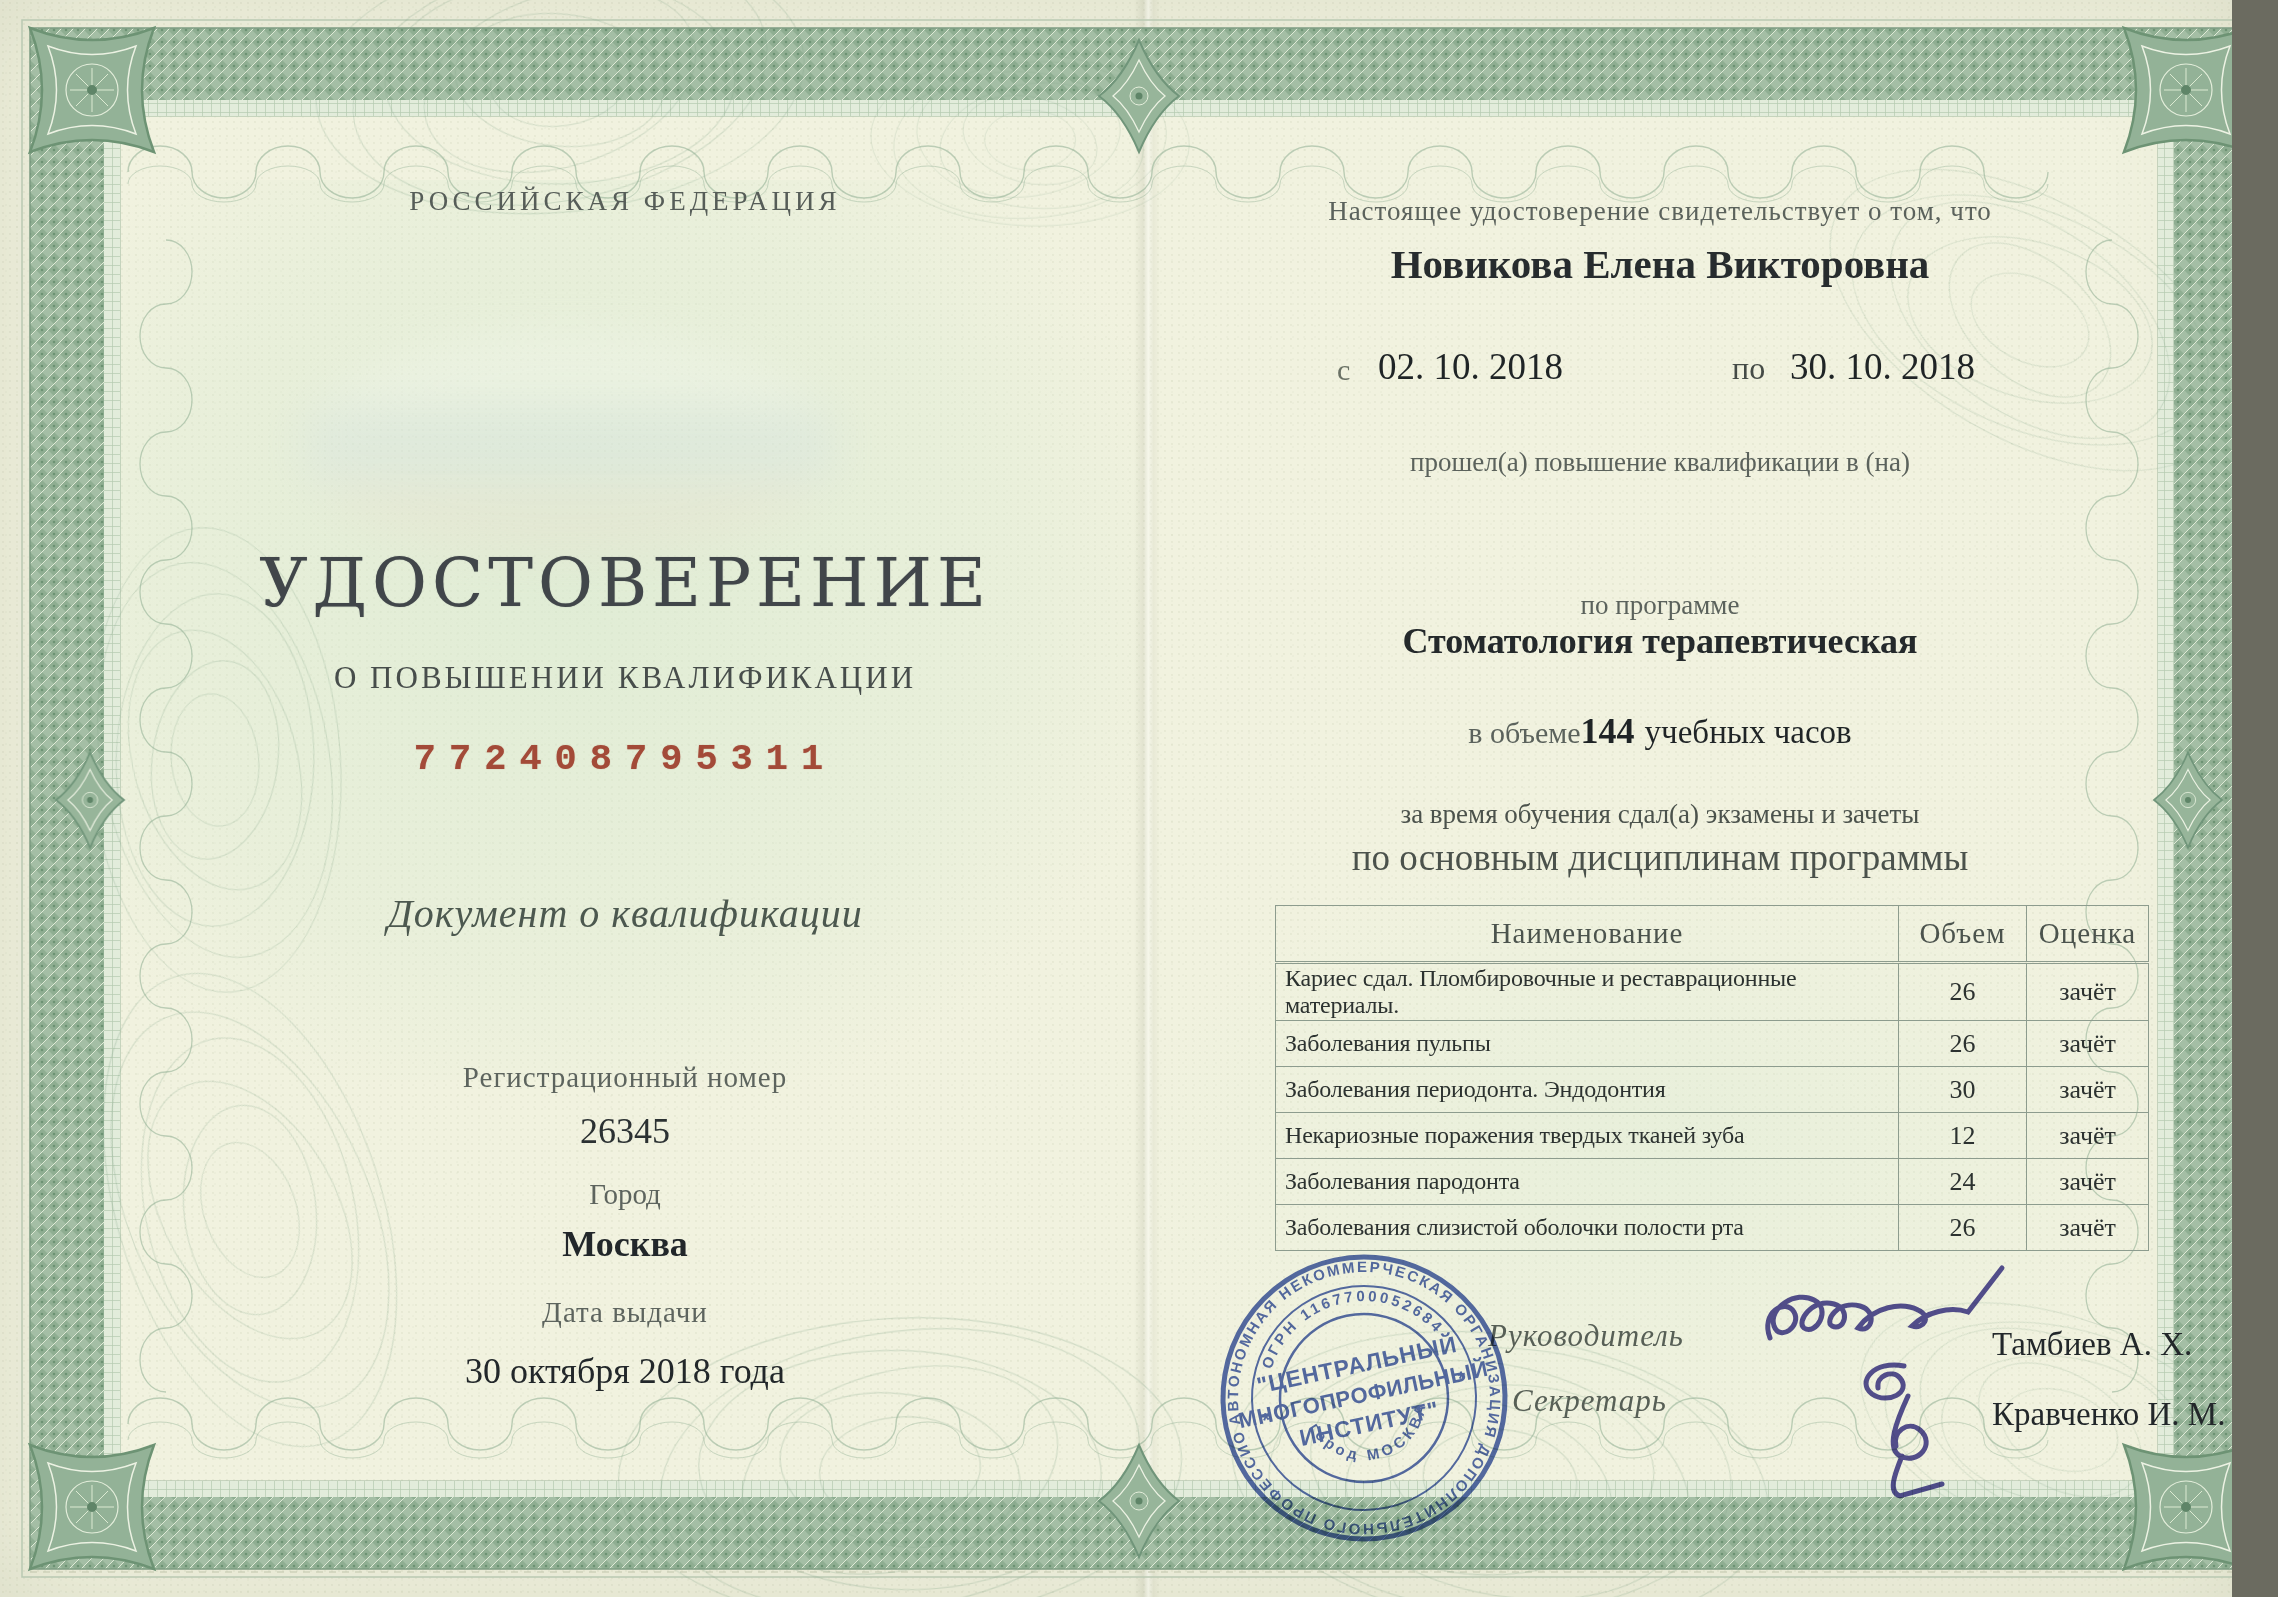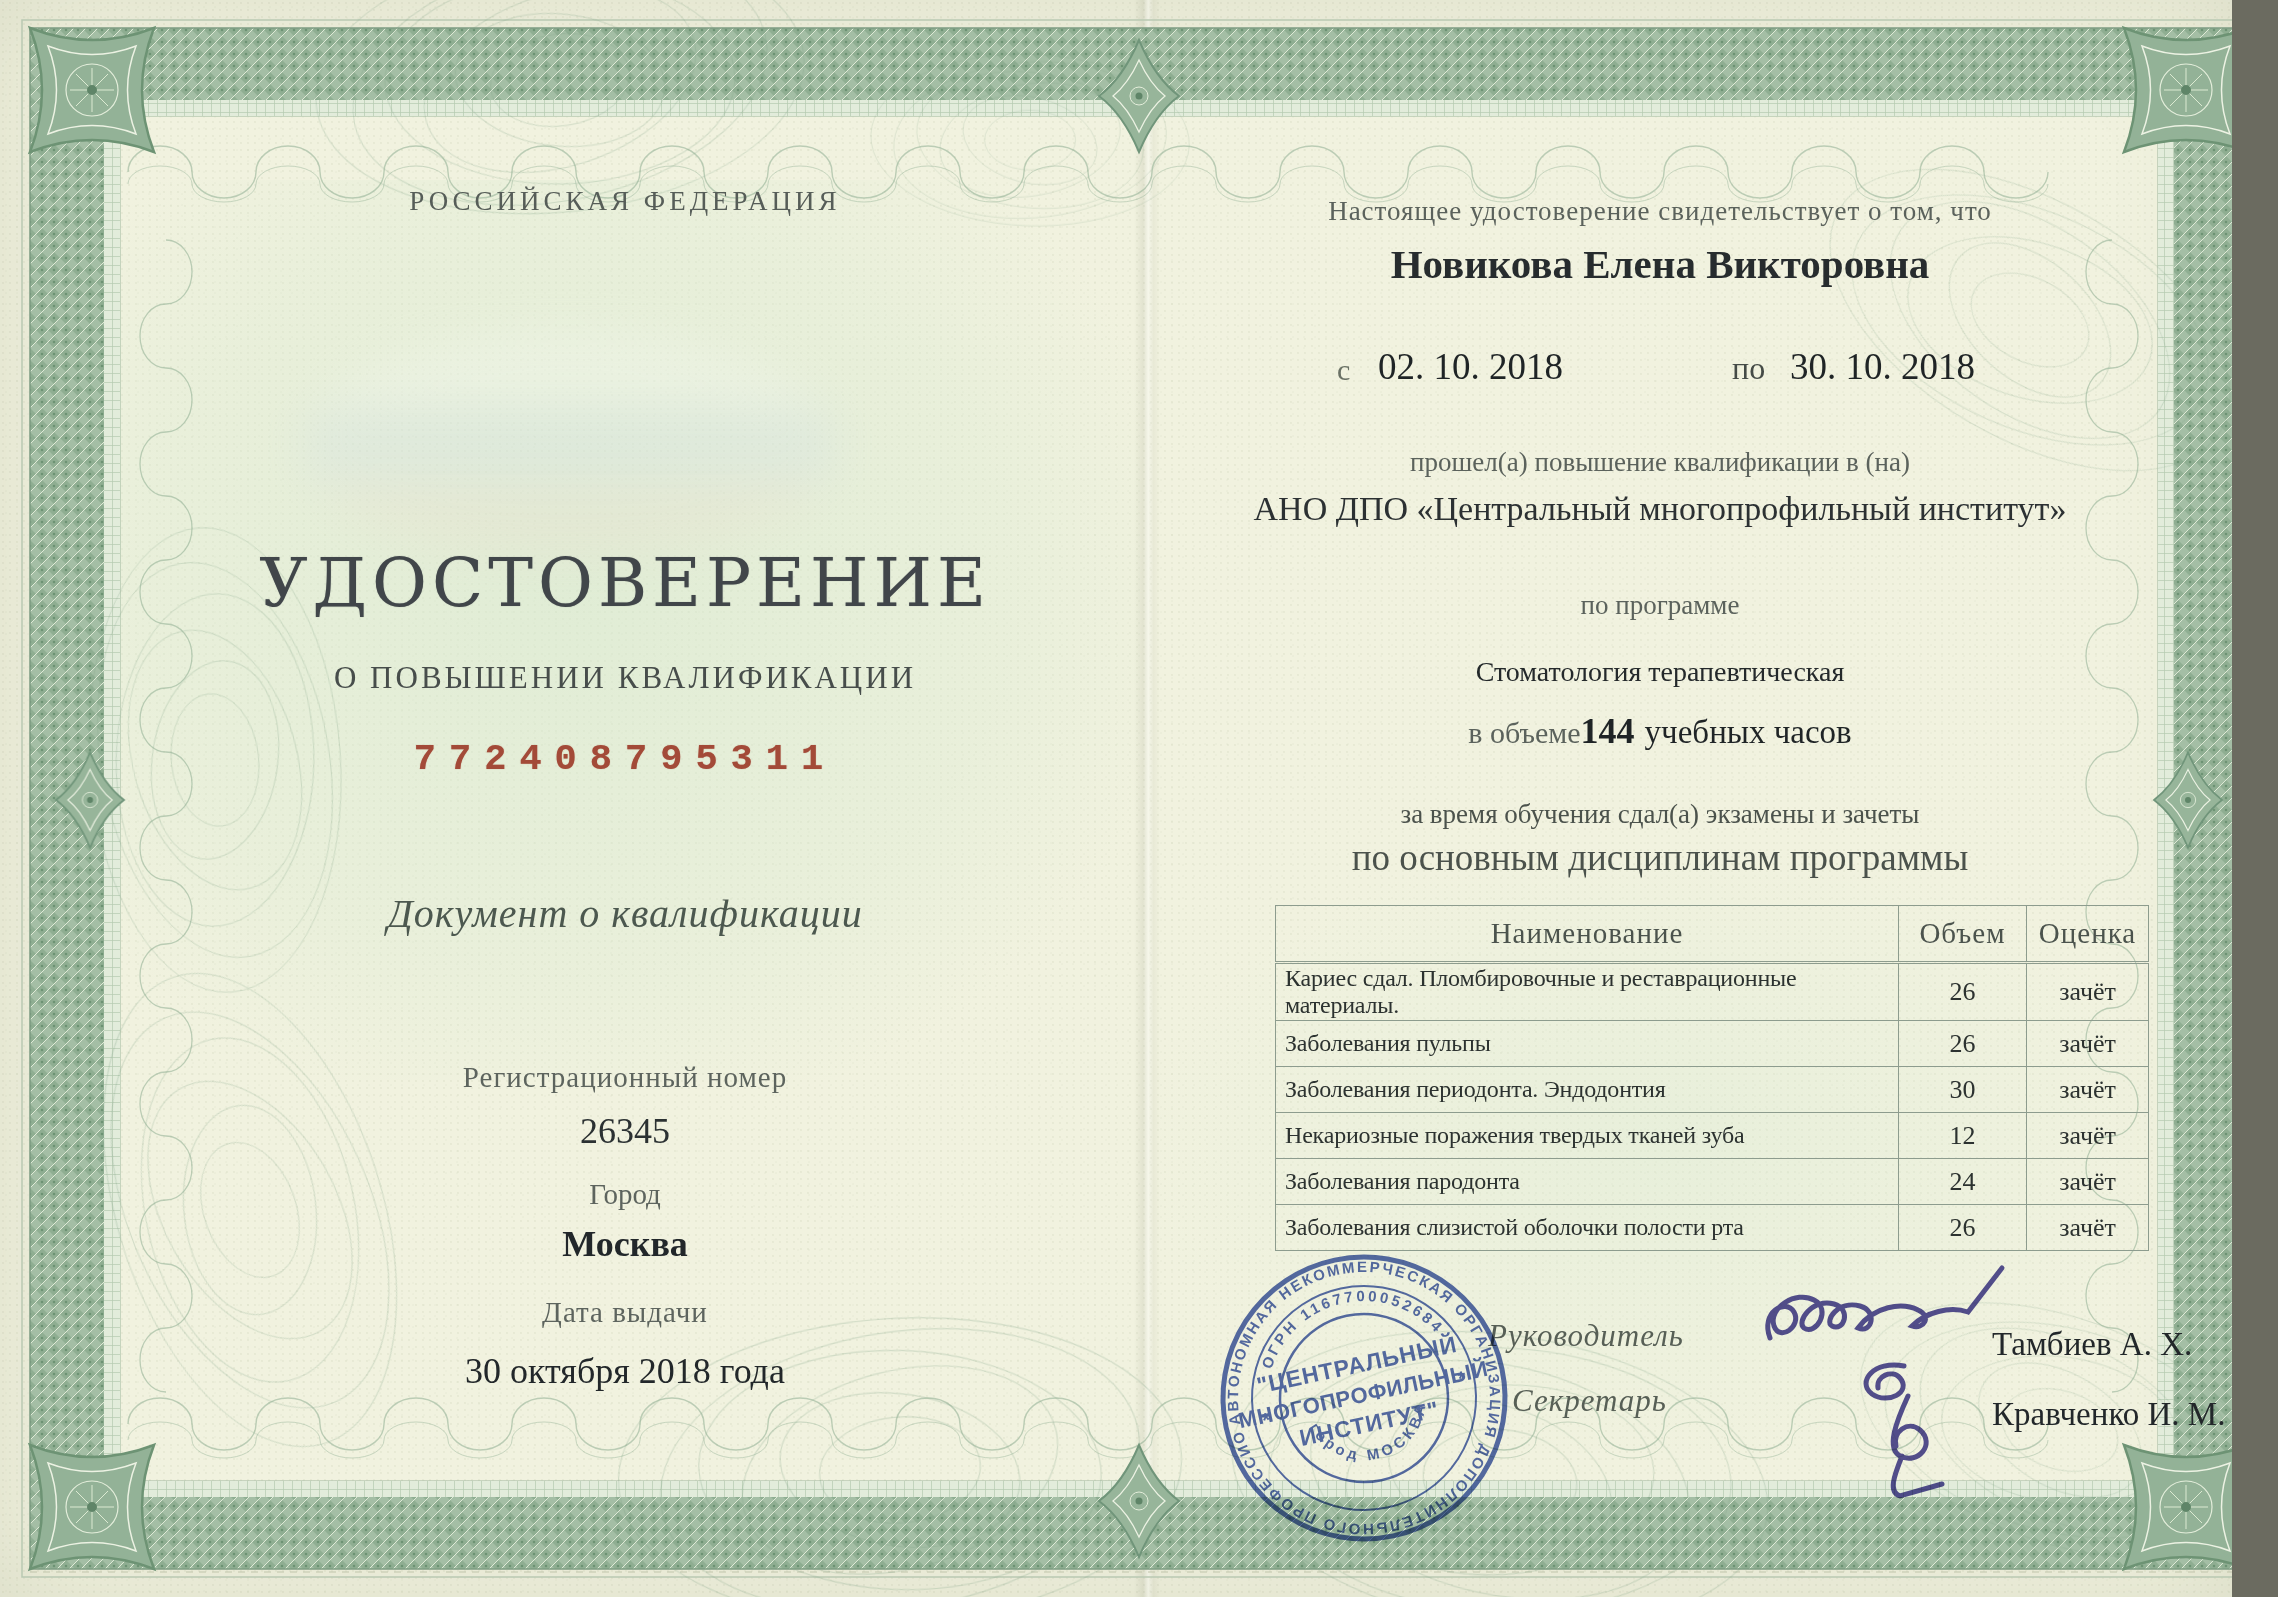--- a/index.html
+++ b/index.html
@@ -58,21 +58,21 @@
   .statement{top:196px;font-size:27px;color:#5b625c;letter-spacing:1px;}
   .holder{top:240px;font-size:41px;font-weight:bold;color:#272c2e;}
   .lbl{color:#6a7165;}
   .from-l{left:1337px;top:353px;font-size:30px;}
   .from-v{left:1378px;top:345px;font-size:37px;color:#1f2426;}
   .to-l{left:1732px;top:350px;font-size:32px;color:#454b47;}
   .to-v{left:1790px;top:345px;font-size:37px;color:#1f2426;}
   .completed{top:447px;font-size:27px;color:#5b625c;}
   .institution{top:490px;font-size:34px;color:#2c3133;}
   .programlabel{top:590px;font-size:27px;color:#5b625c;}
-  .program{top:656px;font-size:28px;font-weight:normal;color:#24292b;}
+  .program{top:620px;font-size:36px;font-weight:bold;color:#24292b;}
   .volume{top:710px;font-size:30px;color:#5b625c;}
   .volume b{font-size:36px;color:#1f2426;font-weight:600;}
   .volume .units{font-size:33px;color:#1f2426;margin-left:10px;}
   .volume .val{}
   .exams1{top:799px;font-size:27px;color:#4b524c;}
   .exams2{top:836px;font-size:37px;color:#4b524c;}
 
   
   .disc-table{left:1275px;top:905px;width:873px;border-collapse:collapse;table-layout:fixed;}
   .disc-table th,.disc-table td{border:1px solid #8d9c8e;background:transparent;}
@@ -192,21 +192,20 @@
 
   <div class="abs rp statement">Настоящее удостоверение свидетельствует о том, что</div>
   <div class="abs rp holder">Новикова Елена Викторовна</div>
 
   <span class="abs lbl from-l">с</span>
   <span class="abs from-v">02. 10. 2018</span>
   <span class="abs to-l">по</span>
   <span class="abs to-v">30. 10. 2018</span>
 
   <div class="abs rp completed">прошел(а) повышение квалификации в (на)</div>
-  <div class="abs rp institution">АНО ДПО «Центральный многопрофильный институт»</div>
   <div class="abs rp programlabel">по программе</div>
   <div class="abs rp program">Стоматология терапевтическая</div>
 
   <div class="abs rp volume">
     <span>в объеме</span><b class="val">144</b><span class="units">учебных часов</span>
   </div>
 
   <div class="abs rp exams1">за время обучения сдал(а) экзамены и зачеты</div>
   <div class="abs rp exams2">по основным дисциплинам программы</div>
 

